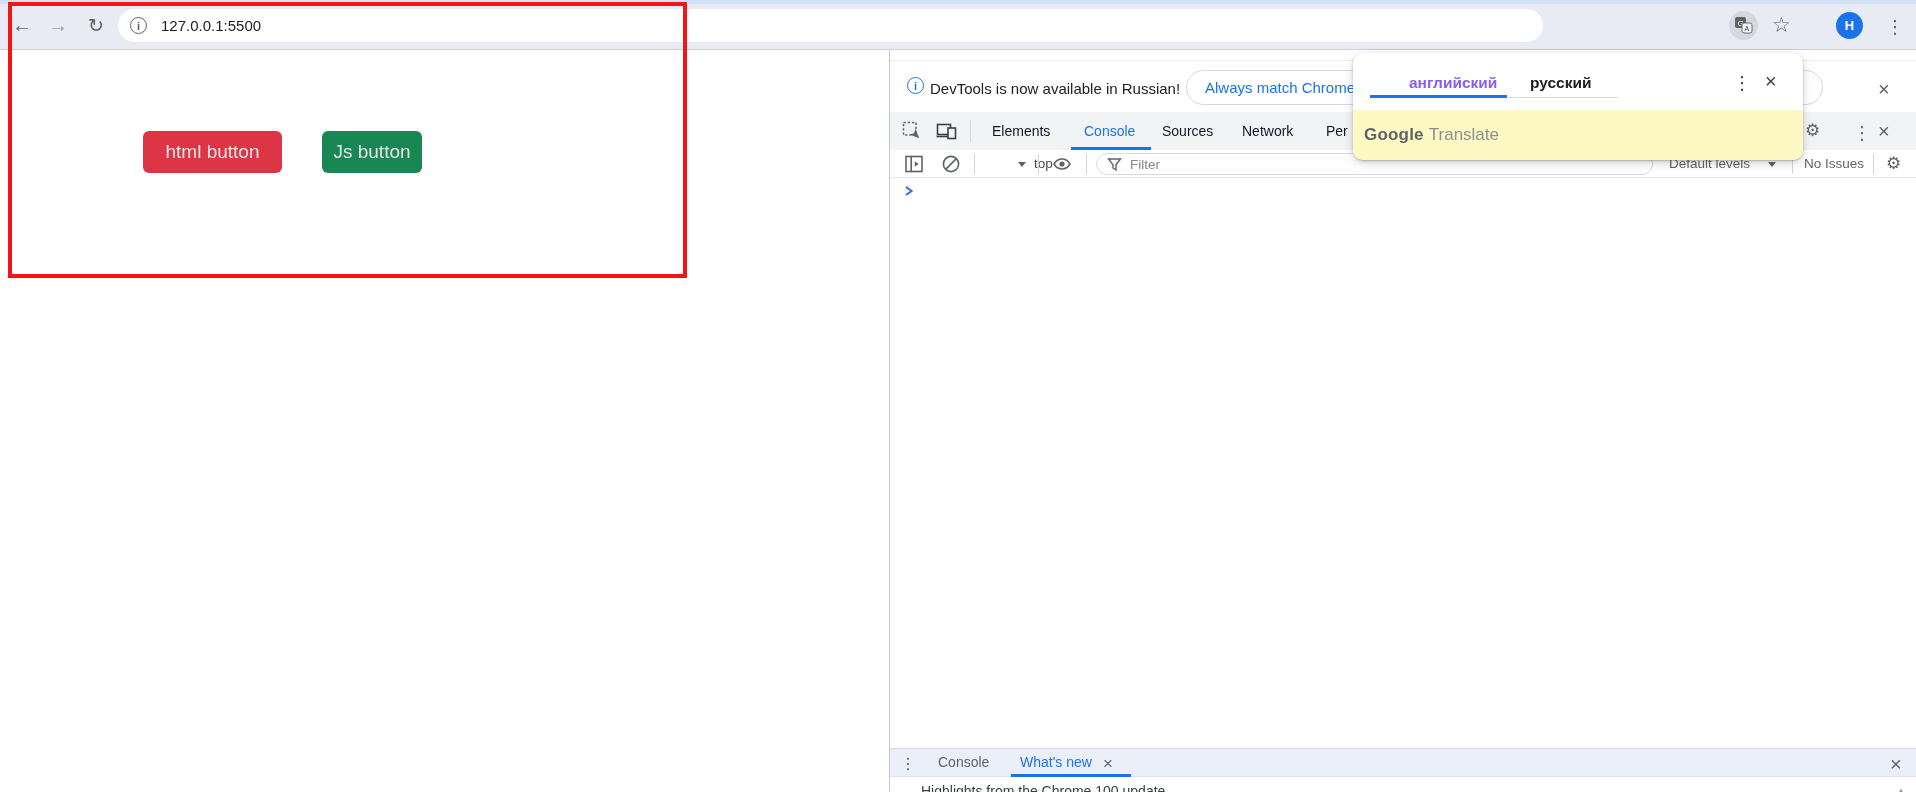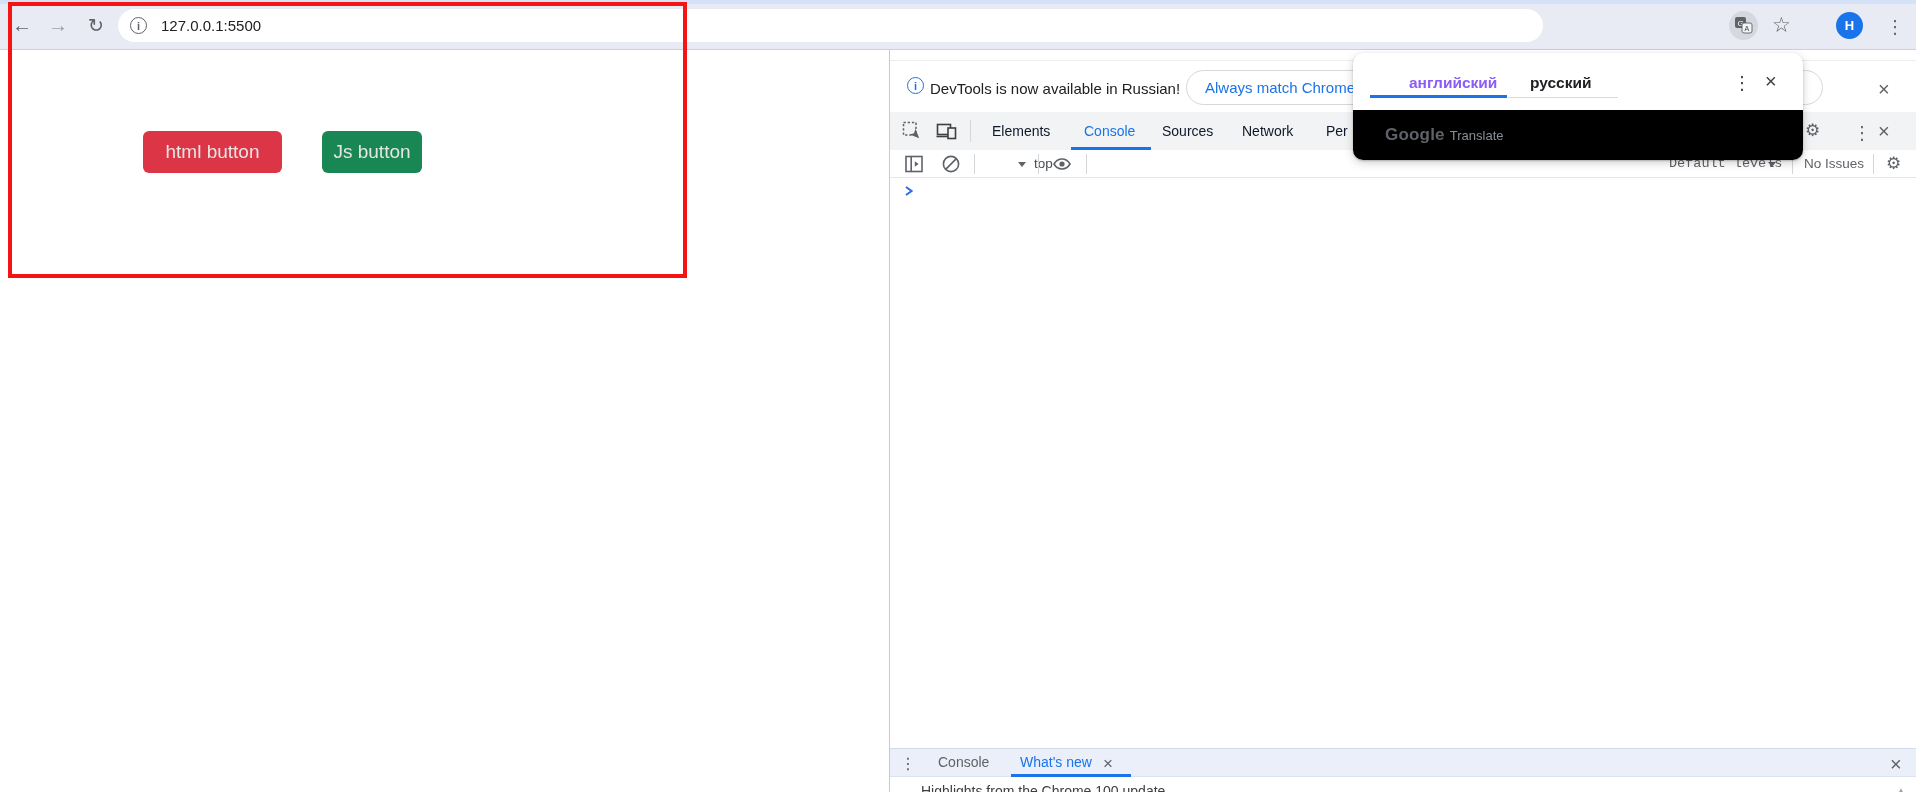--- a/index.html
+++ b/index.html
@@ -68,24 +68,24 @@
                 border-top:1px solid #d2dbe8; border-bottom:1px solid #dde3ee; }
   .drawer-tab { position:absolute; top:5px; font-size:14px; color:#5f6368; cursor:pointer; }
   .drawer-tab.active { color:#1a73e8; }
   .whatsnew-heading { position:absolute; left:31px; top:733px; font-size:14px; color:#3c4043; white-space:nowrap; }
   .scroll-arrow { position:absolute; left:1007px; top:736px; font-size:8px; color:#9aa0a6; }
 
   
   .tpopup { position:absolute; left:1353px; top:53px; width:450px; height:107px; background:#fff;
             border-radius:10px; box-shadow:0 1px 2px rgba(0,0,0,.22), 0 3px 10px rgba(0,0,0,.18); z-index:70; }
   .tpopup-tab { position:absolute; top:21px; font-size:15.5px; font-weight:bold; cursor:pointer; }
-  .tpopup-strip { position:absolute; left:0; top:57px; width:450px; height:50px; background:#000000;
-                  border-radius:0 0 10px 10px; display:flex; align-items:center; padding-left:32px; }
+  .tpopup-strip { position:absolute; left:0; top:57px; width:450px; height:50px; background:#fef9c3;
+                  border-radius:0 0 10px 10px; display:flex; align-items:center; padding-left:11px; }
   .brand-google { font-size:17px; color:#5f6368; font-weight:bold; letter-spacing:.2px; }
-  .brand-translate { font-size:13px; color:#8a8f94; margin-left:5px; font-weight:normal; }
+  .brand-translate { font-size:17px; color:#8a8f94; margin-left:5px; font-weight:normal; }
 
   svg { display:block; }
 </style>
 </head>
 <body>
 
 <div class="screen">
 
   <div class="toolbar">
     <div class="tabstrip-sliver"></div>
@@ -174,22 +174,28 @@
       <span class="abs caret" style="left:128px;top:12px;"></span>
       <div class="vdiv" style="left:148px;top:4px;height:20px;"></div>
       <div class="tool-ic" style="left:161px;">
         <svg width="22" height="20" viewBox="0 0 22 20">
           <path d="M11 5 C6 5 3 10 3 10 C3 10 6 15 11 15 C16 15 19 10 19 10 C19 10 16 5 11 5 Z" fill="none" stroke="#5f6368" stroke-width="1.6"></path>
           <circle cx="11" cy="10" r="2.6" fill="#5f6368"></circle>
         </svg>
       </div>
       <div class="vdiv" style="left:196px;top:4px;height:20px;"></div>
 
-
-      <span class="tool-label" style="left:779px;color:#5f6368;font-family:Liberation Mono, monospace;">Default levels</span>
+      <div class="filter-box">
+        <svg width="15" height="15" viewBox="0 0 15 15">
+          <path d="M1.5 2 H13.5 L9 7.8 V13 L6 11 V7.8 Z" fill="none" stroke="#5f6368" stroke-width="1.4"></path>
+        </svg>
+        <input type="text" placeholder="Filter" style="">
+      </div>
+
+      <span class="tool-label" style="left:779px;color:#5f6368;">Default levels</span>
       <span class="abs caret" style="left:878px;top:12px;"></span>
       <div class="vdiv" style="left:902px;top:4px;height:20px;"></div>
       <span class="tool-label" style="left:914px;color:#5f6368;">No Issues</span>
       <div class="vdiv" style="left:983px;top:4px;height:20px;"></div>
       <span class="abs gear" style="left:996px;top:5px;">⚙</span>
     </div>
 
     <div class="abs" style="left:13px;top:134px;">
       <svg width="12" height="14" viewBox="0 0 12 14">
         <path d="M3 3 L8.6 7 L3 11" fill="none" stroke="#2b6de0" stroke-width="2"></path>

